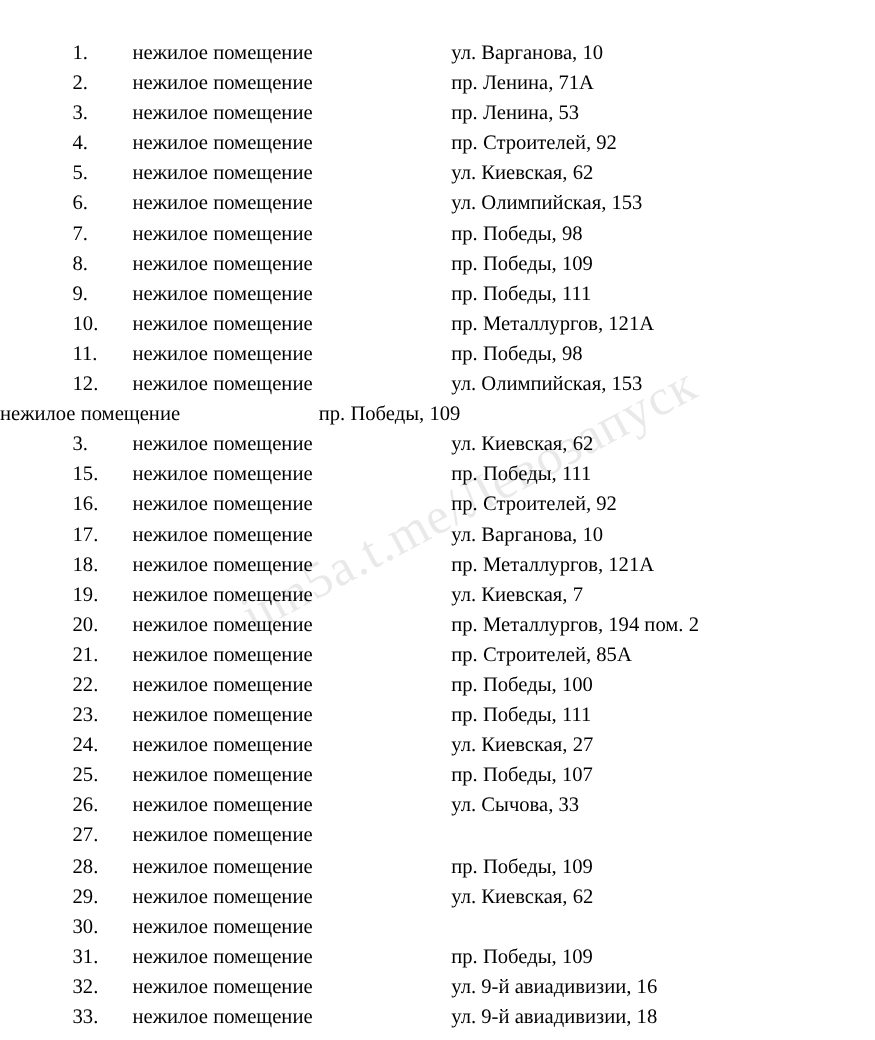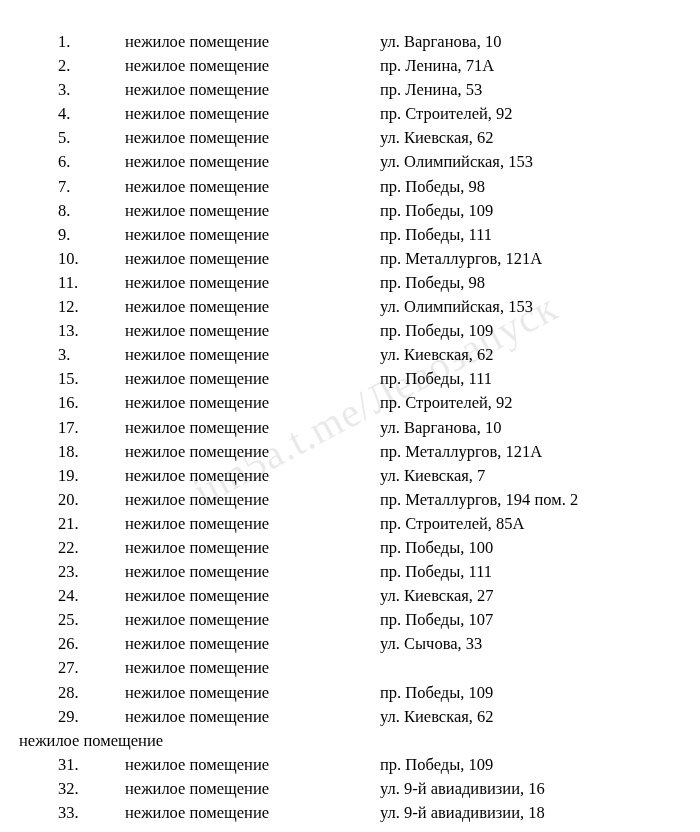--- a/index.html
+++ b/index.html
@@ -70,21 +70,20 @@
     width: 48px;
     padding-left: 58px;
     box-sizing: content-box;
     text-align: left;
   }
 
   .cell-type {
     width: 255px;
     box-sizing: border-box;
     padding-left: 0px;
-    margin-left: 19px;
   }
 
   .cell-addr {
     flex: 1 1 auto;
   }
 </style>
 </head>
 <body>
 
 <div class="page">
@@ -148,21 +147,20 @@
         <span class="cell-num">11.</span>
         <span class="cell-type">нежилое помещение</span>
         <span class="cell-addr">пр. Победы, 98</span>
       </li>
       <li class="row">
         <span class="cell-num">12.</span>
         <span class="cell-type">нежилое помещение</span>
         <span class="cell-addr">ул. Олимпийская, 153</span>
       </li>
       <li class="row">
-        <span class="cell-num">13.</span>
         <span class="cell-type">нежилое помещение</span>
         <span class="cell-addr">пр. Победы, 109</span>
       </li>
       <li class="row">
         <span class="cell-num">3.</span>
         <span class="cell-type">нежилое помещение</span>
         <span class="cell-addr">ул. Киевская, 62</span>
       </li>
       <li class="row">
         <span class="cell-num">15.</span>
@@ -232,20 +230,21 @@
         <span class="cell-num">28.</span>
         <span class="cell-type">нежилое помещение</span>
         <span class="cell-addr">пр. Победы, 109</span>
       </li>
       <li class="row">
         <span class="cell-num">29.</span>
         <span class="cell-type">нежилое помещение</span>
         <span class="cell-addr">ул. Киевская, 62</span>
       </li>
       <li class="row">
+        <span class="cell-num">30.</span>
         <span class="cell-type">нежилое помещение</span>
       </li>
       <li class="row">
         <span class="cell-num">31.</span>
         <span class="cell-type">нежилое помещение</span>
         <span class="cell-addr">пр. Победы, 109</span>
       </li>
       <li class="row">
         <span class="cell-num">32.</span>
         <span class="cell-type">нежилое помещение</span>

